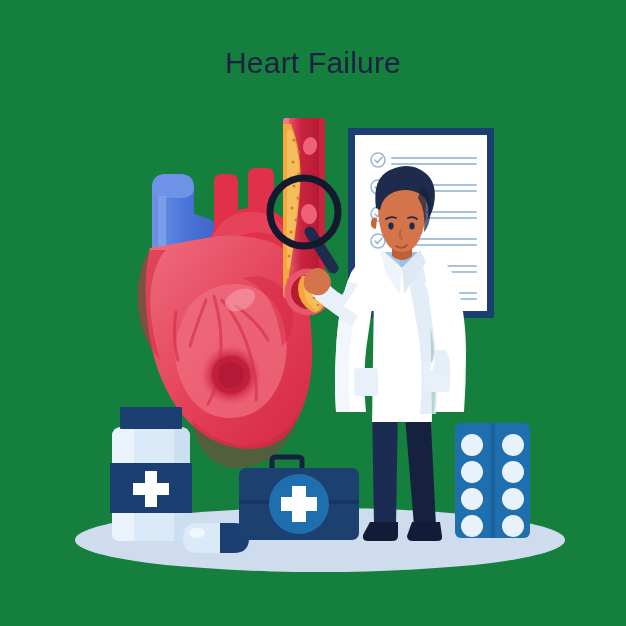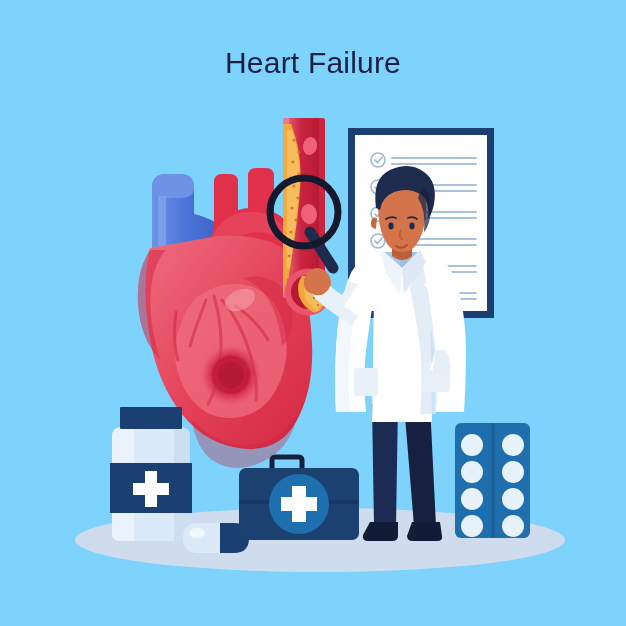--- a/index.html
+++ b/index.html
@@ -8,21 +8,21 @@
     padding: 0;
     background: #ffffff;
   }
   body {
     font-family: "Liberation Sans", sans-serif;
   }
   #stage {
     position: relative;
     width: 626px;
     height: 626px;
-    background: #7dd3fc;
+    background: #15803d;
     overflow: hidden;
   }
   #title {
     position: absolute;
     left: 0;
     top: 46px;
     width: 626px;
     text-align: center;
     font-family: "Liberation Sans", sans-serif;
     font-size: 30px;

